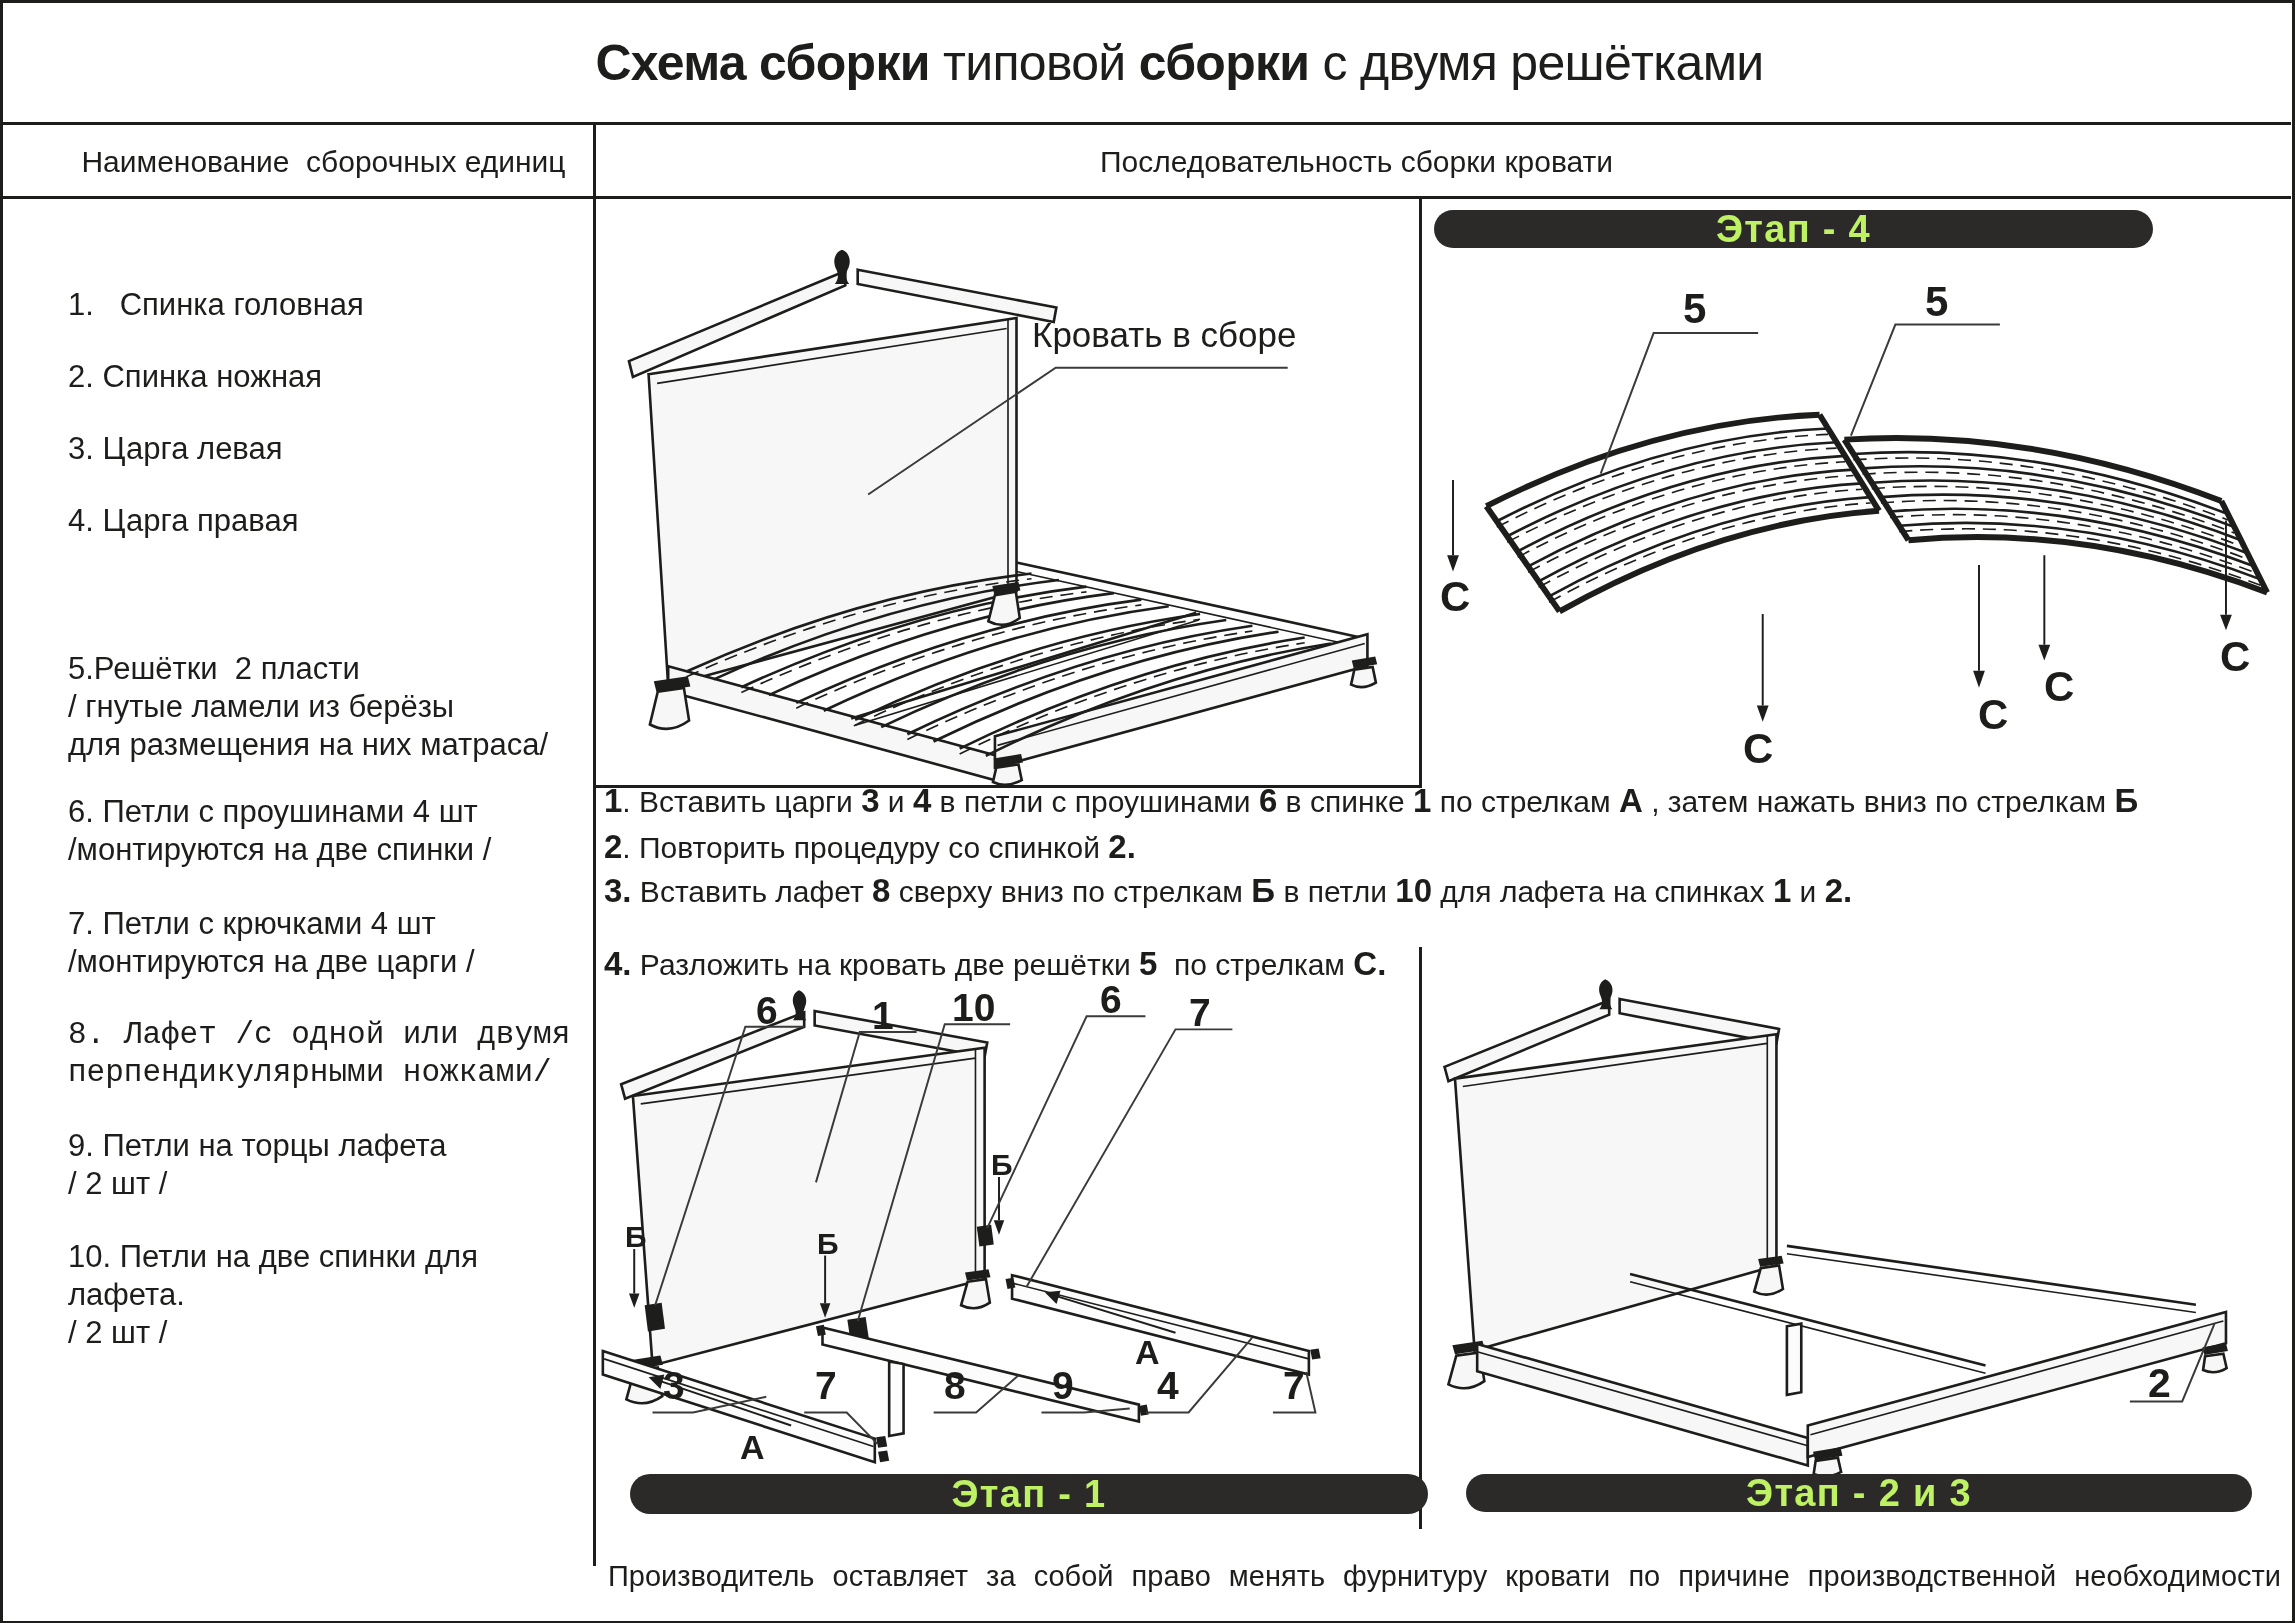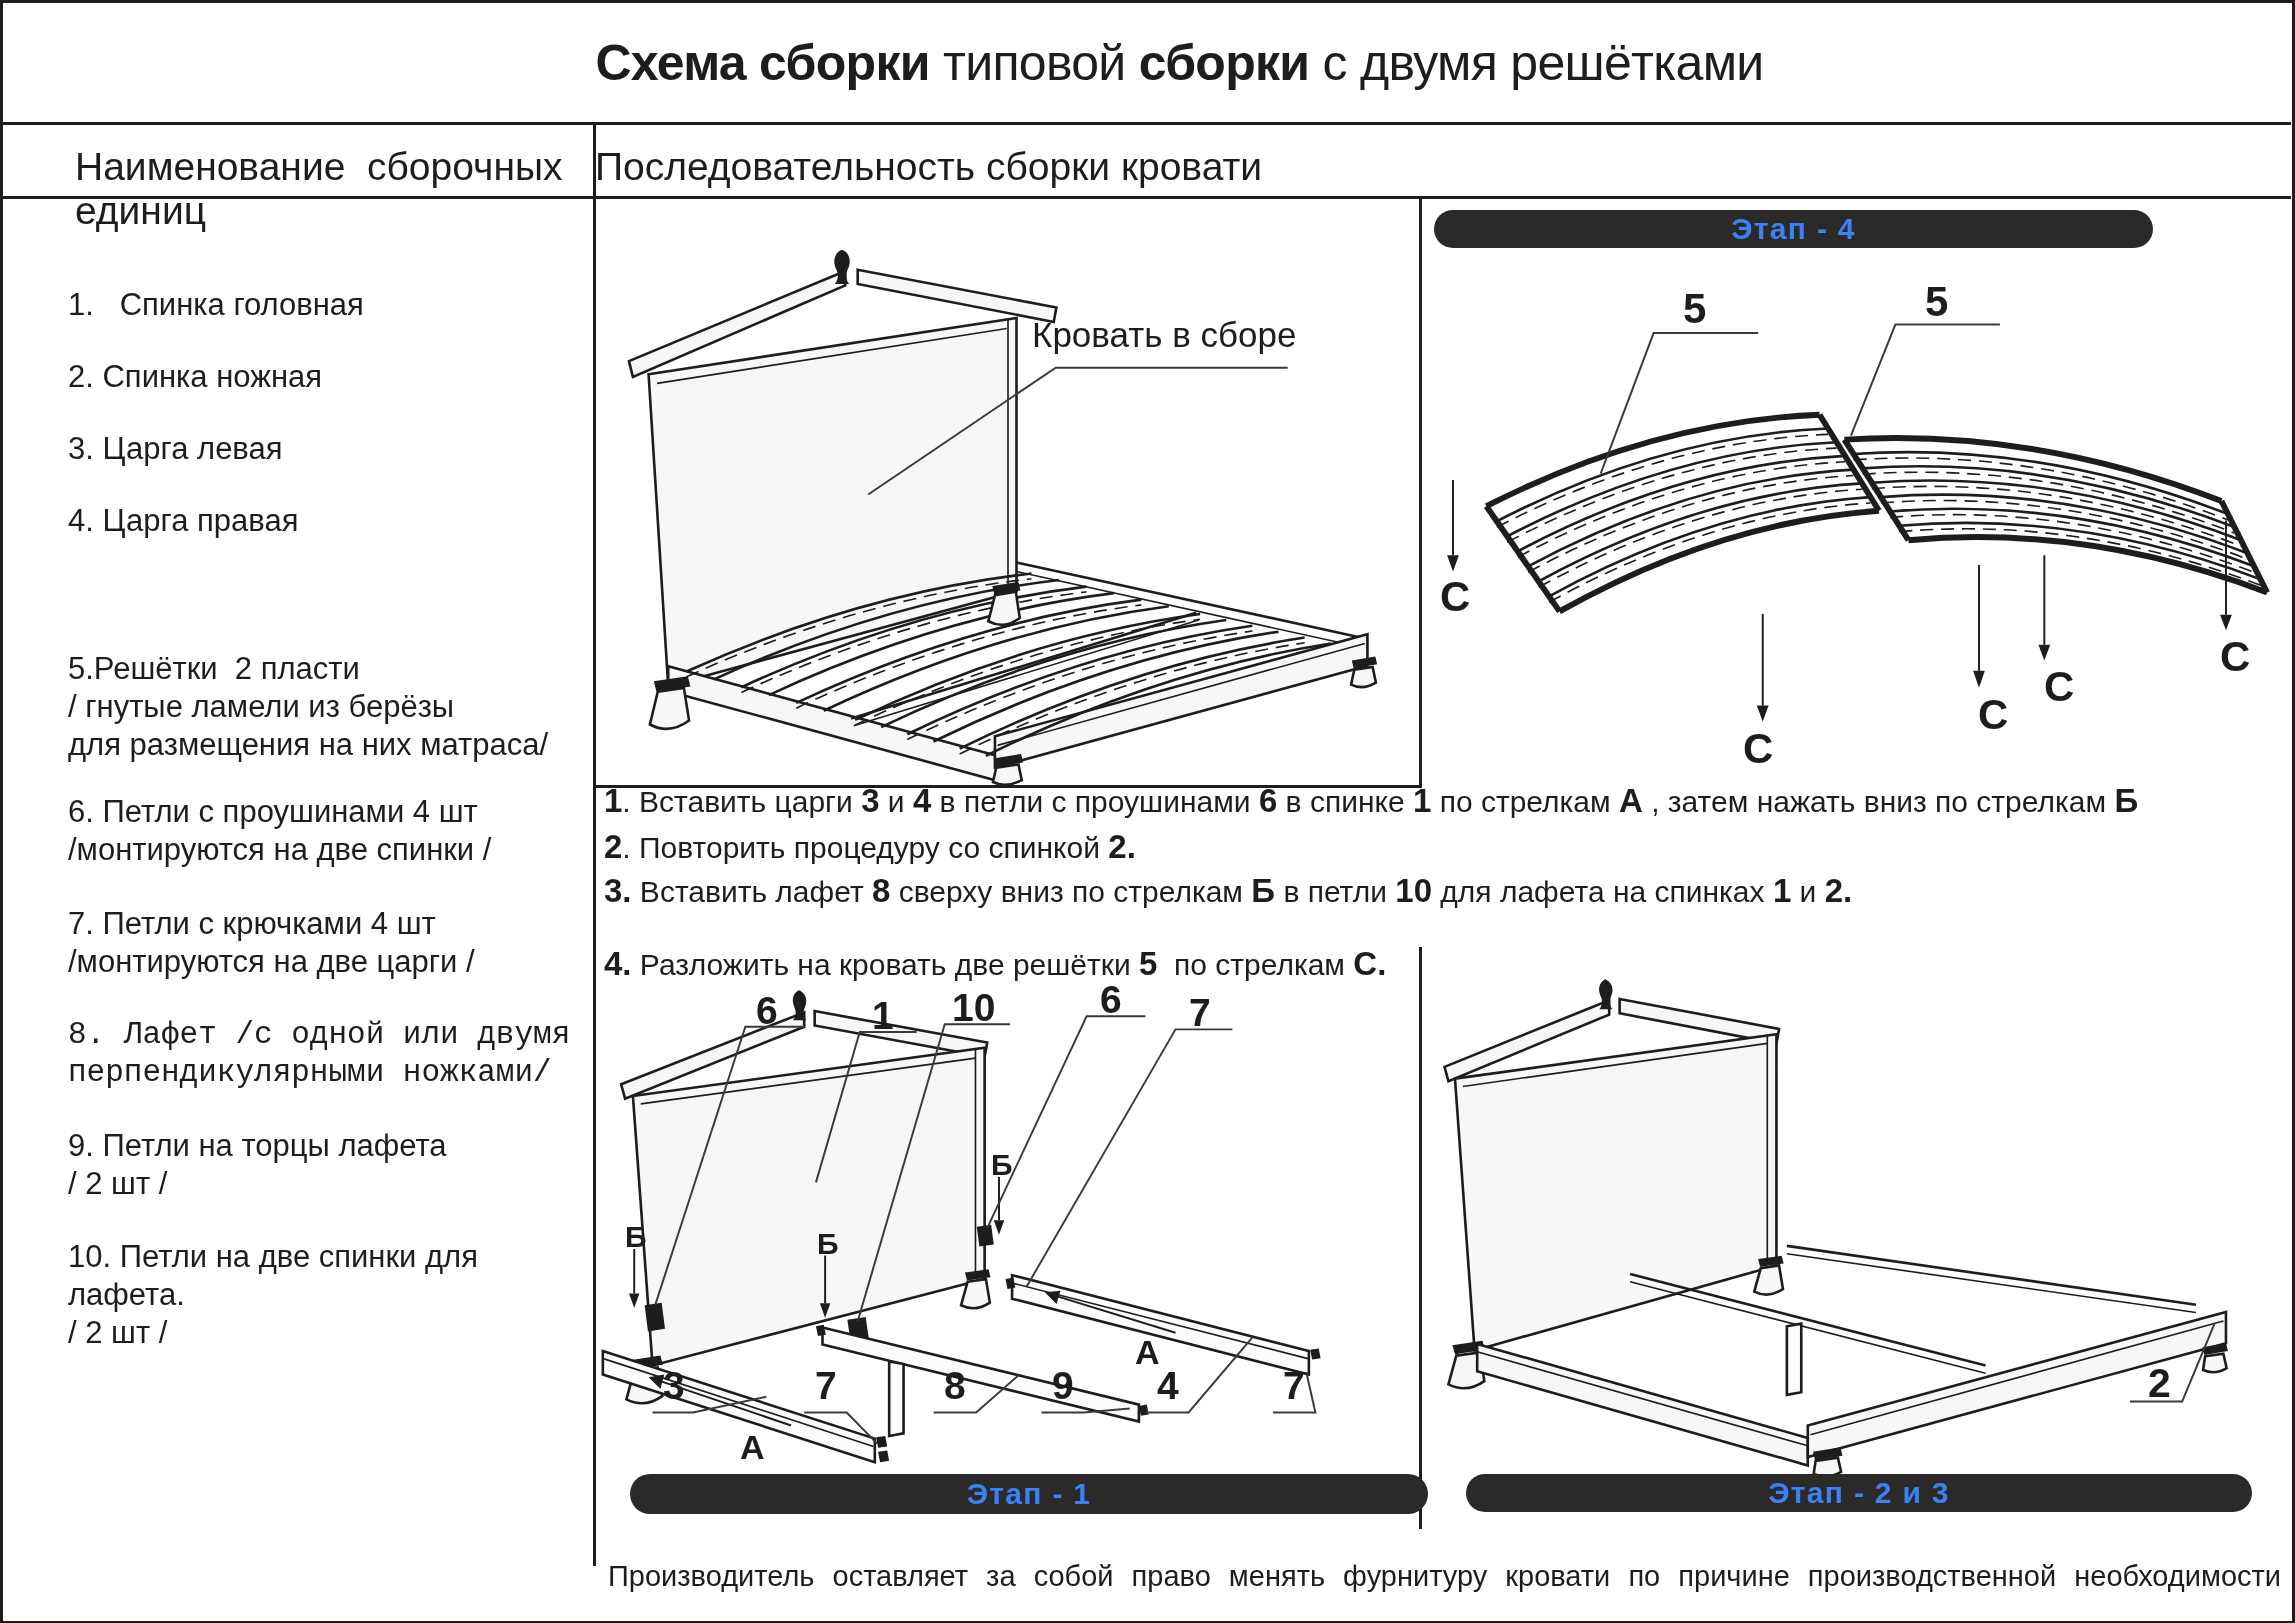--- a/index.html
+++ b/index.html
@@ -9,29 +9,29 @@
     border:3.9px solid #1d1d1b;box-sizing:border-box;
   }
   .hline{position:absolute;background:#1d1d1b;height:2.6px;}
   .vline{position:absolute;background:#1d1d1b;width:2.6px;}
   .title{
     position:absolute;left:425px;top:31px;width:1503px;text-align:center;
     font-size:50px;letter-spacing:-0.7px;white-space:pre-wrap;font-weight:400;
   }
   .title b{font-weight:700;}
   .col-header{
-    position:absolute;top:142px;font-size:39px;text-align:left;white-space:pre-wrap;
+    position:absolute;top:142px;font-size:30px;text-align:center;white-space:pre-wrap;
   }
   .part{
     position:absolute;left:65px;width:523px;font-size:31px;line-height:38px;white-space:pre-wrap;
   }
   .pill{
-    position:absolute;background:#2b2a29;border-radius:30px;color:#3b82f6;
+    position:absolute;background:#2b2a29;border-radius:30px;color:#bef264;
     display:flex;align-items:center;justify-content:center;
-    font-weight:700;font-size:30px;letter-spacing:1.3px;
+    font-weight:700;font-size:38px;letter-spacing:1.3px;
   }
   .instr{position:absolute;left:601px;width:1680px;font-size:30px;white-space:pre-wrap;}
   .instr b{font-weight:700;font-size:33px;}
   .bed-label{position:absolute;font-size:35px;}
   .callout-num{position:absolute;font-weight:700;font-size:39px;}
   .s5{position:absolute;font-weight:700;font-size:42px;}
   .c-letter{position:absolute;font-weight:700;font-size:42px;}
   .b-letter{position:absolute;font-weight:700;font-size:30px;}
   .a-letter{position:absolute;font-weight:700;font-size:34px;}
   .footer{

